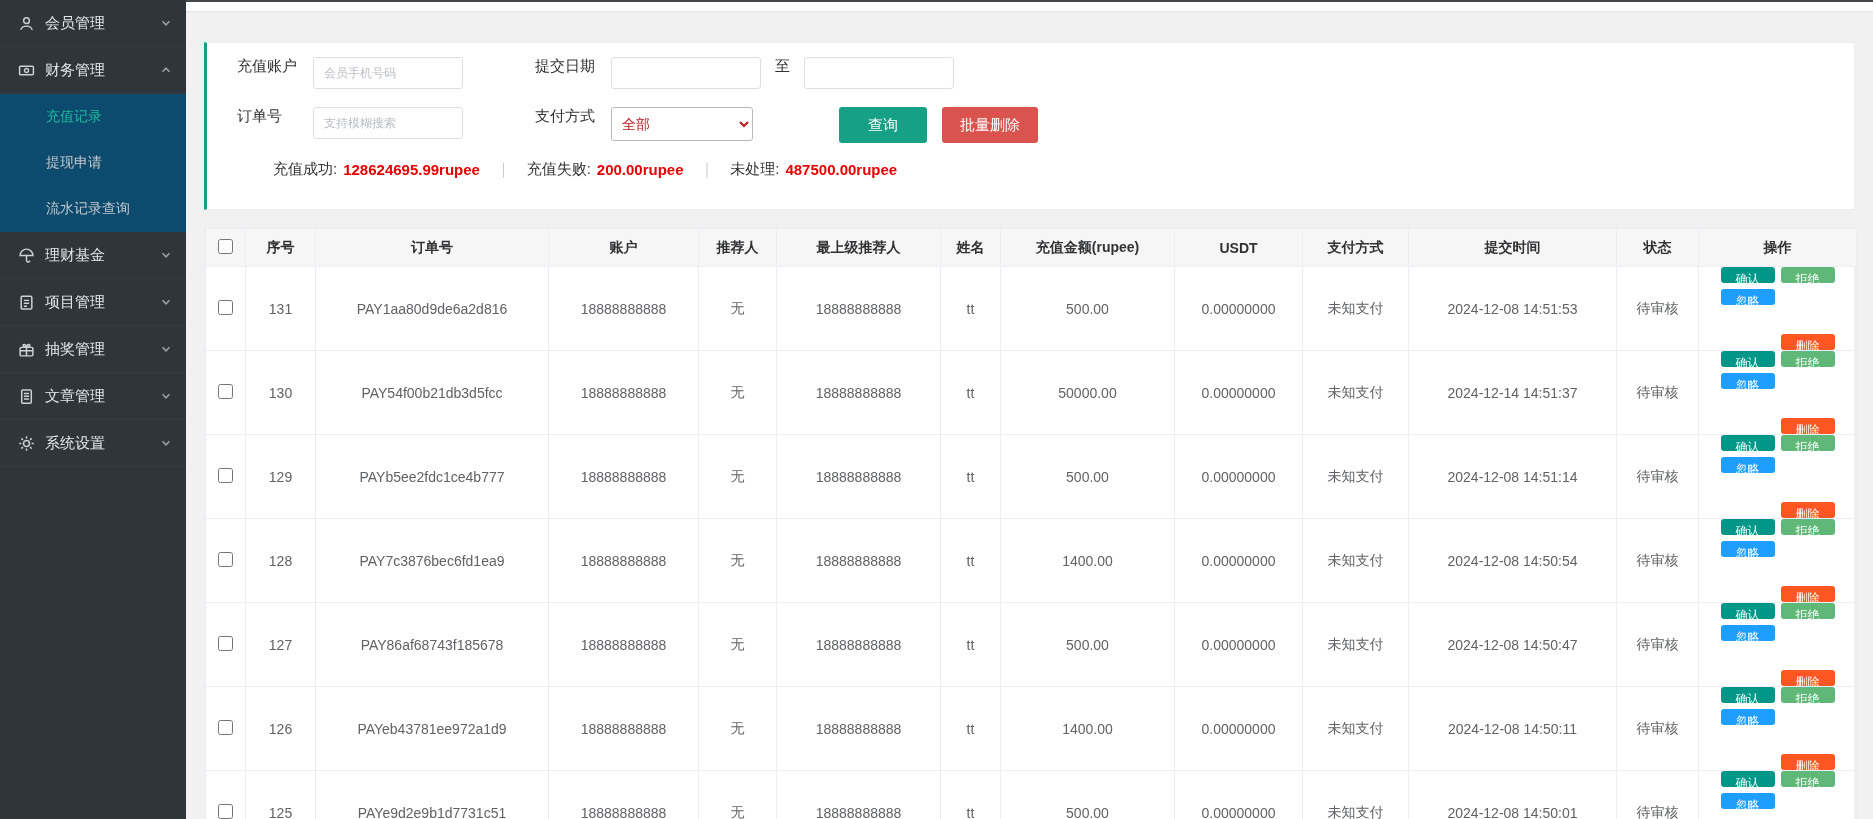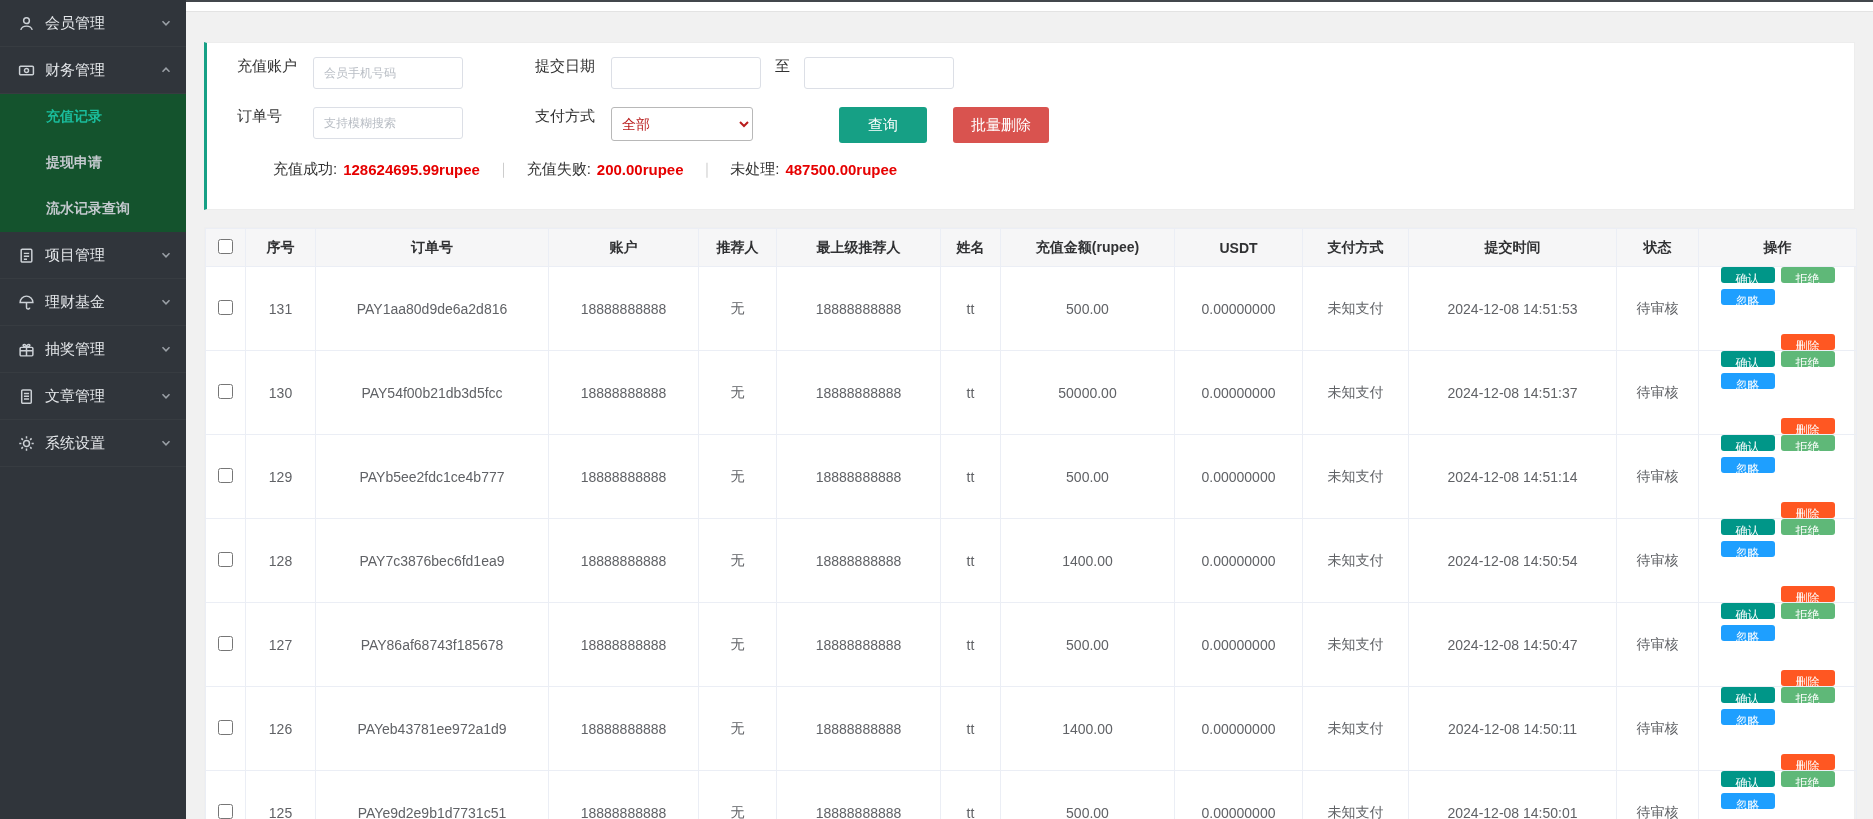--- a/index.html
+++ b/index.html
@@ -10,21 +10,21 @@
   
   .sidebar { width: 186px; flex-shrink: 0; background: var(--sidebar-bg, #30353b); height: 100%; }
   .menu-item { height: 47px; display: flex; align-items: center; padding: 0 14px 0 18px;
                cursor: pointer; font-size: 15px; color: #e4e7ea; border-bottom: 1px solid rgba(255,255,255,0.035); }
   .mi-icon { width: 17px; height: 17px; margin-right: 10px; display: inline-flex; color: #ccd1d6; flex-shrink: 0; }
   .mi-icon svg { width: 17px; height: 17px; }
   .mi-label { flex: 1; white-space: nowrap; }
   .chev { width: 12px; height: 12px; color: #9aa0a6; display: inline-flex; }
   .chev svg { width: 12px; height: 12px; }
   .chev.up svg { transform: rotate(180deg); }
-  .submenu { background: #14532d; font-weight: bold; }
+  .submenu { background: #0c4a6e; }
   .sub-item { height: 46px; display: flex; align-items: center; padding-left: 46px;
               font-size: 14px; color: #c4c9ce; cursor: pointer; }
   .sub-item.active { color: var(--sidebar-active, #1abc9c); }
 
   
   .main { flex: 1; min-width: 0; display: flex; flex-direction: column; }
   .topbar { height: 12px; background: #ffffff; border-top: 2px solid #43474c; border-bottom: 1px solid #e3e3e3; }
   .content { flex: 1; padding: 30px 18px 0 18px; overflow: hidden; }
 
   
@@ -34,21 +34,21 @@
   .fi-label { font-size: 15px; color: #333; width: 76px; flex-shrink: 0; }
   .fi-label.g2 { margin-left: 72px; }
   .to-label { font-size: 15px; color: #333; margin: 0 14px; }
   input.text { width: 150px; height: 32px; border: 1px solid #dcdfe6; border-radius: 3px;
                padding: 0 10px; font-size: 12px; color: #333; outline: none; background: #fff; }
   input.text::placeholder { color: #b9bec5; }
   select.sel { width: 142px; height: 34px; border: 1px solid #b8b8b8; border-radius: 3px;
                font-size: 14px; color: #b91c1c; padding: 0 6px; background: #fff; }
   .btn { height: 36px; border: none; border-radius: 3px; color: #fff; font-size: 15px; cursor: pointer; }
   .btn-query { width: 88px; background: var(--accent, #16a085); margin-left: 86px; }
-  .btn-batch { width: 96px; background: var(--batch-delete, #d9534f); margin-left: 26px; }
+  .btn-batch { width: 96px; background: var(--batch-delete, #d9534f); margin-left: 15px; }
   .stats { display: flex; align-items: center; font-size: 15px; color: #333; height: 24px; margin-left: 36px; }
   .stat-value { color: var(--stat-value, #e60000); font-weight: 700; margin-left: 6px; }
   .stat-sep { color: #c9c9c9; margin: 0 16px; }
 
   
   .table-card { background: #fff; margin-top: 17px; border: 1px solid #efefef; }
   table { width: 100%; border-collapse: collapse; table-layout: fixed; }
   th { height: 38px; background: #f6f6f7; border: 1px solid #ebeef5; font-size: 14px;
        color: #303133; font-weight: 700; text-align: center; }
   td { height: 79px; border: 1px solid #ebeef5; font-size: 14px; color: #606266;
@@ -107,40 +107,40 @@
         <span>提现申请</span>
       </div>
       <div class="sub-item">
         <span>流水记录查询</span>
       </div>
     </div>
 
     <div class="menu-item">
       <span class="mi-icon">
         <svg viewBox="0 0 16 16" fill="none" stroke="currentColor" stroke-width="1.4">
+            <path d="M2 8a6 6 0 0 1 12 0z"></path>
+            <path d="M8 8v4.5a1.5 1.5 0 0 0 3 .3"></path>
+          </svg>
+      </span>
+      <span class="mi-label">理财基金</span>
+      <span class="chev">
+        <svg viewBox="0 0 12 12">
+            <path d="M2.5 4.2l3.5 3.6 3.5-3.6" fill="none" stroke="currentColor" stroke-width="1.5"></path>
+          </svg>
+      </span>
+    </div>
+
+    <div class="menu-item">
+      <span class="mi-icon">
+        <svg viewBox="0 0 16 16" fill="none" stroke="currentColor" stroke-width="1.4">
             <rect x="3" y="2.2" width="10" height="12" rx="1"></rect>
             <path d="M5.5 6h5M5.5 8.8h5M5.5 11.5h3"></path>
           </svg>
       </span>
       <span class="mi-label">项目管理</span>
-      <span class="chev">
-        <svg viewBox="0 0 12 12">
-            <path d="M2.5 4.2l3.5 3.6 3.5-3.6" fill="none" stroke="currentColor" stroke-width="1.5"></path>
-          </svg>
-      </span>
-    </div>
-
-    <div class="menu-item">
-      <span class="mi-icon">
-        <svg viewBox="0 0 16 16" fill="none" stroke="currentColor" stroke-width="1.4">
-            <path d="M2 8a6 6 0 0 1 12 0z"></path>
-            <path d="M8 8v4.5a1.5 1.5 0 0 0 3 .3"></path>
-          </svg>
-      </span>
-      <span class="mi-label">理财基金</span>
       <span class="chev">
         <svg viewBox="0 0 12 12">
             <path d="M2.5 4.2l3.5 3.6 3.5-3.6" fill="none" stroke="currentColor" stroke-width="1.5"></path>
           </svg>
       </span>
     </div>
 
     <div class="menu-item">
       <span class="mi-icon">
         <svg viewBox="0 0 16 16" fill="none" stroke="currentColor" stroke-width="1.4">
@@ -296,21 +296,21 @@
     </td>
     <td>130</td>
     <td>PAY54f00b21db3d5fcc</td>
     <td>18888888888</td>
     <td>无</td>
     <td>18888888888</td>
     <td>tt</td>
     <td>50000.00</td>
     <td>0.00000000</td>
     <td>未知支付</td>
-    <td>2024-12-08 14:51:37</td>
+    <td>2024-12-14 14:51:37</td>
     <td>待审核</td>
     <td>
       <div class="ops-grid">
         <button class="btn-op op-confirm">确认</button>
         <button class="btn-op op-reject">拒绝</button>
         <button class="btn-op op-ignore">忽略</button>
         <button class="btn-op op-delete">删除</button>
       </div>
     </td>
   </tr>

